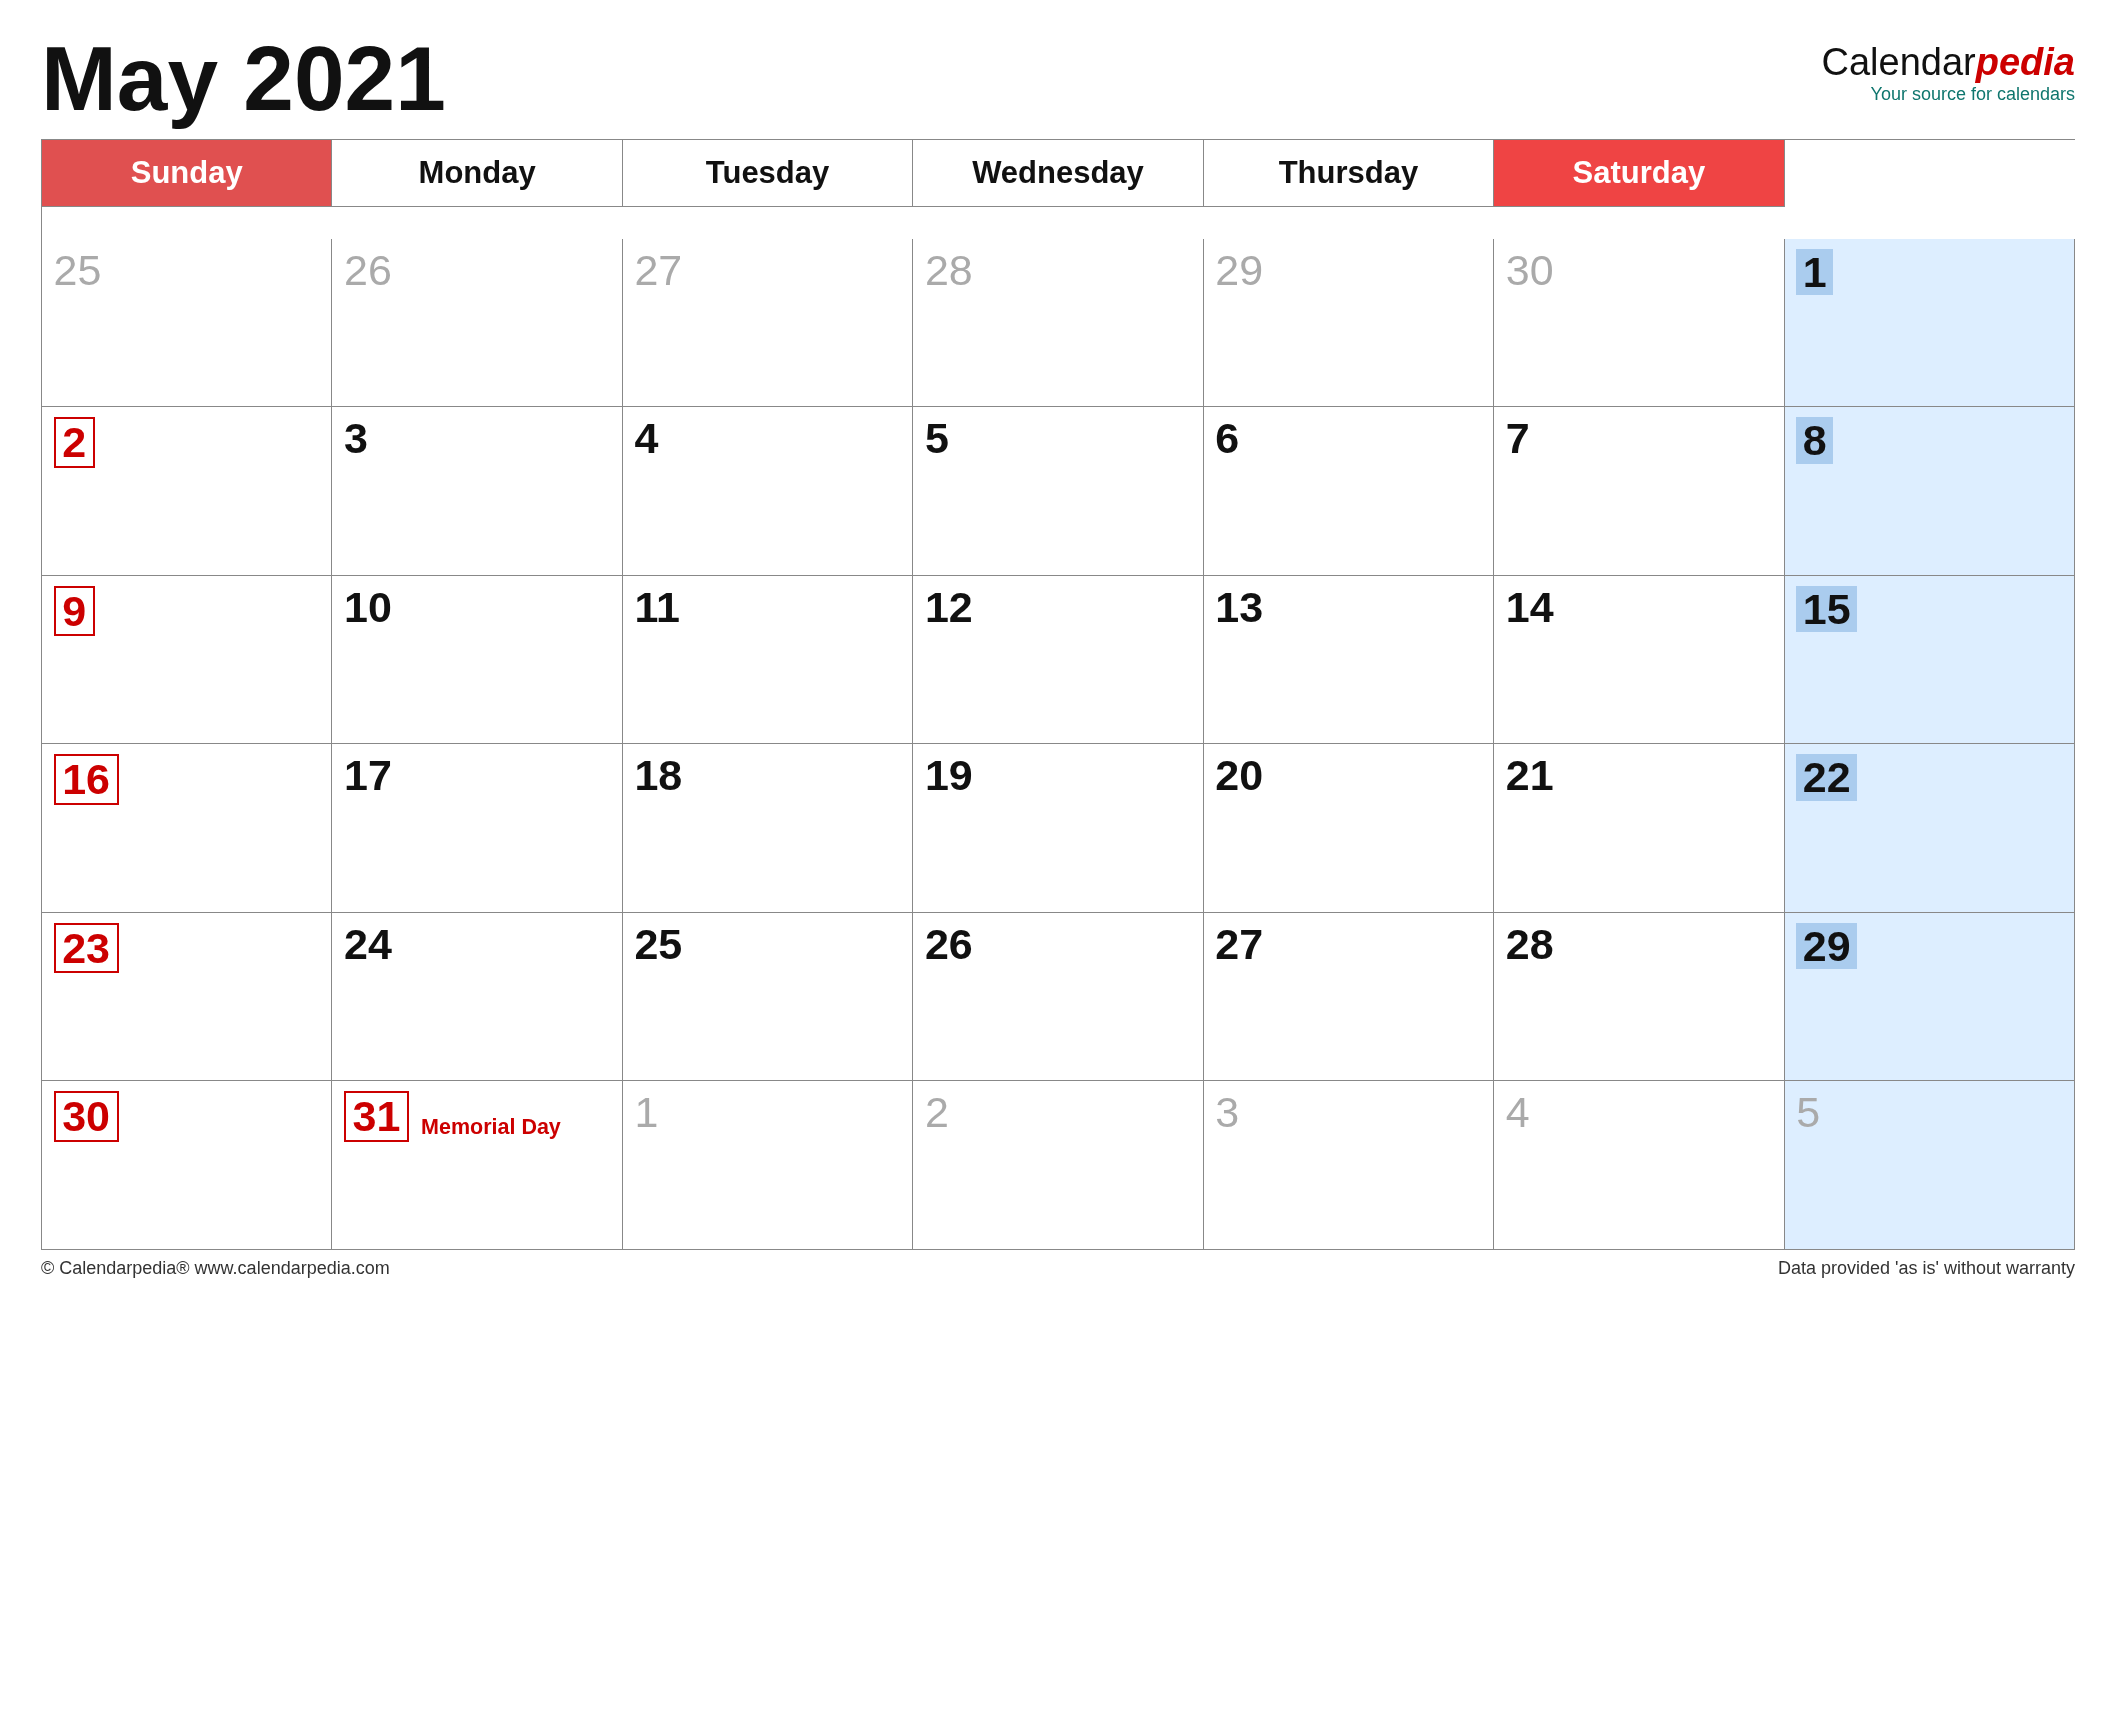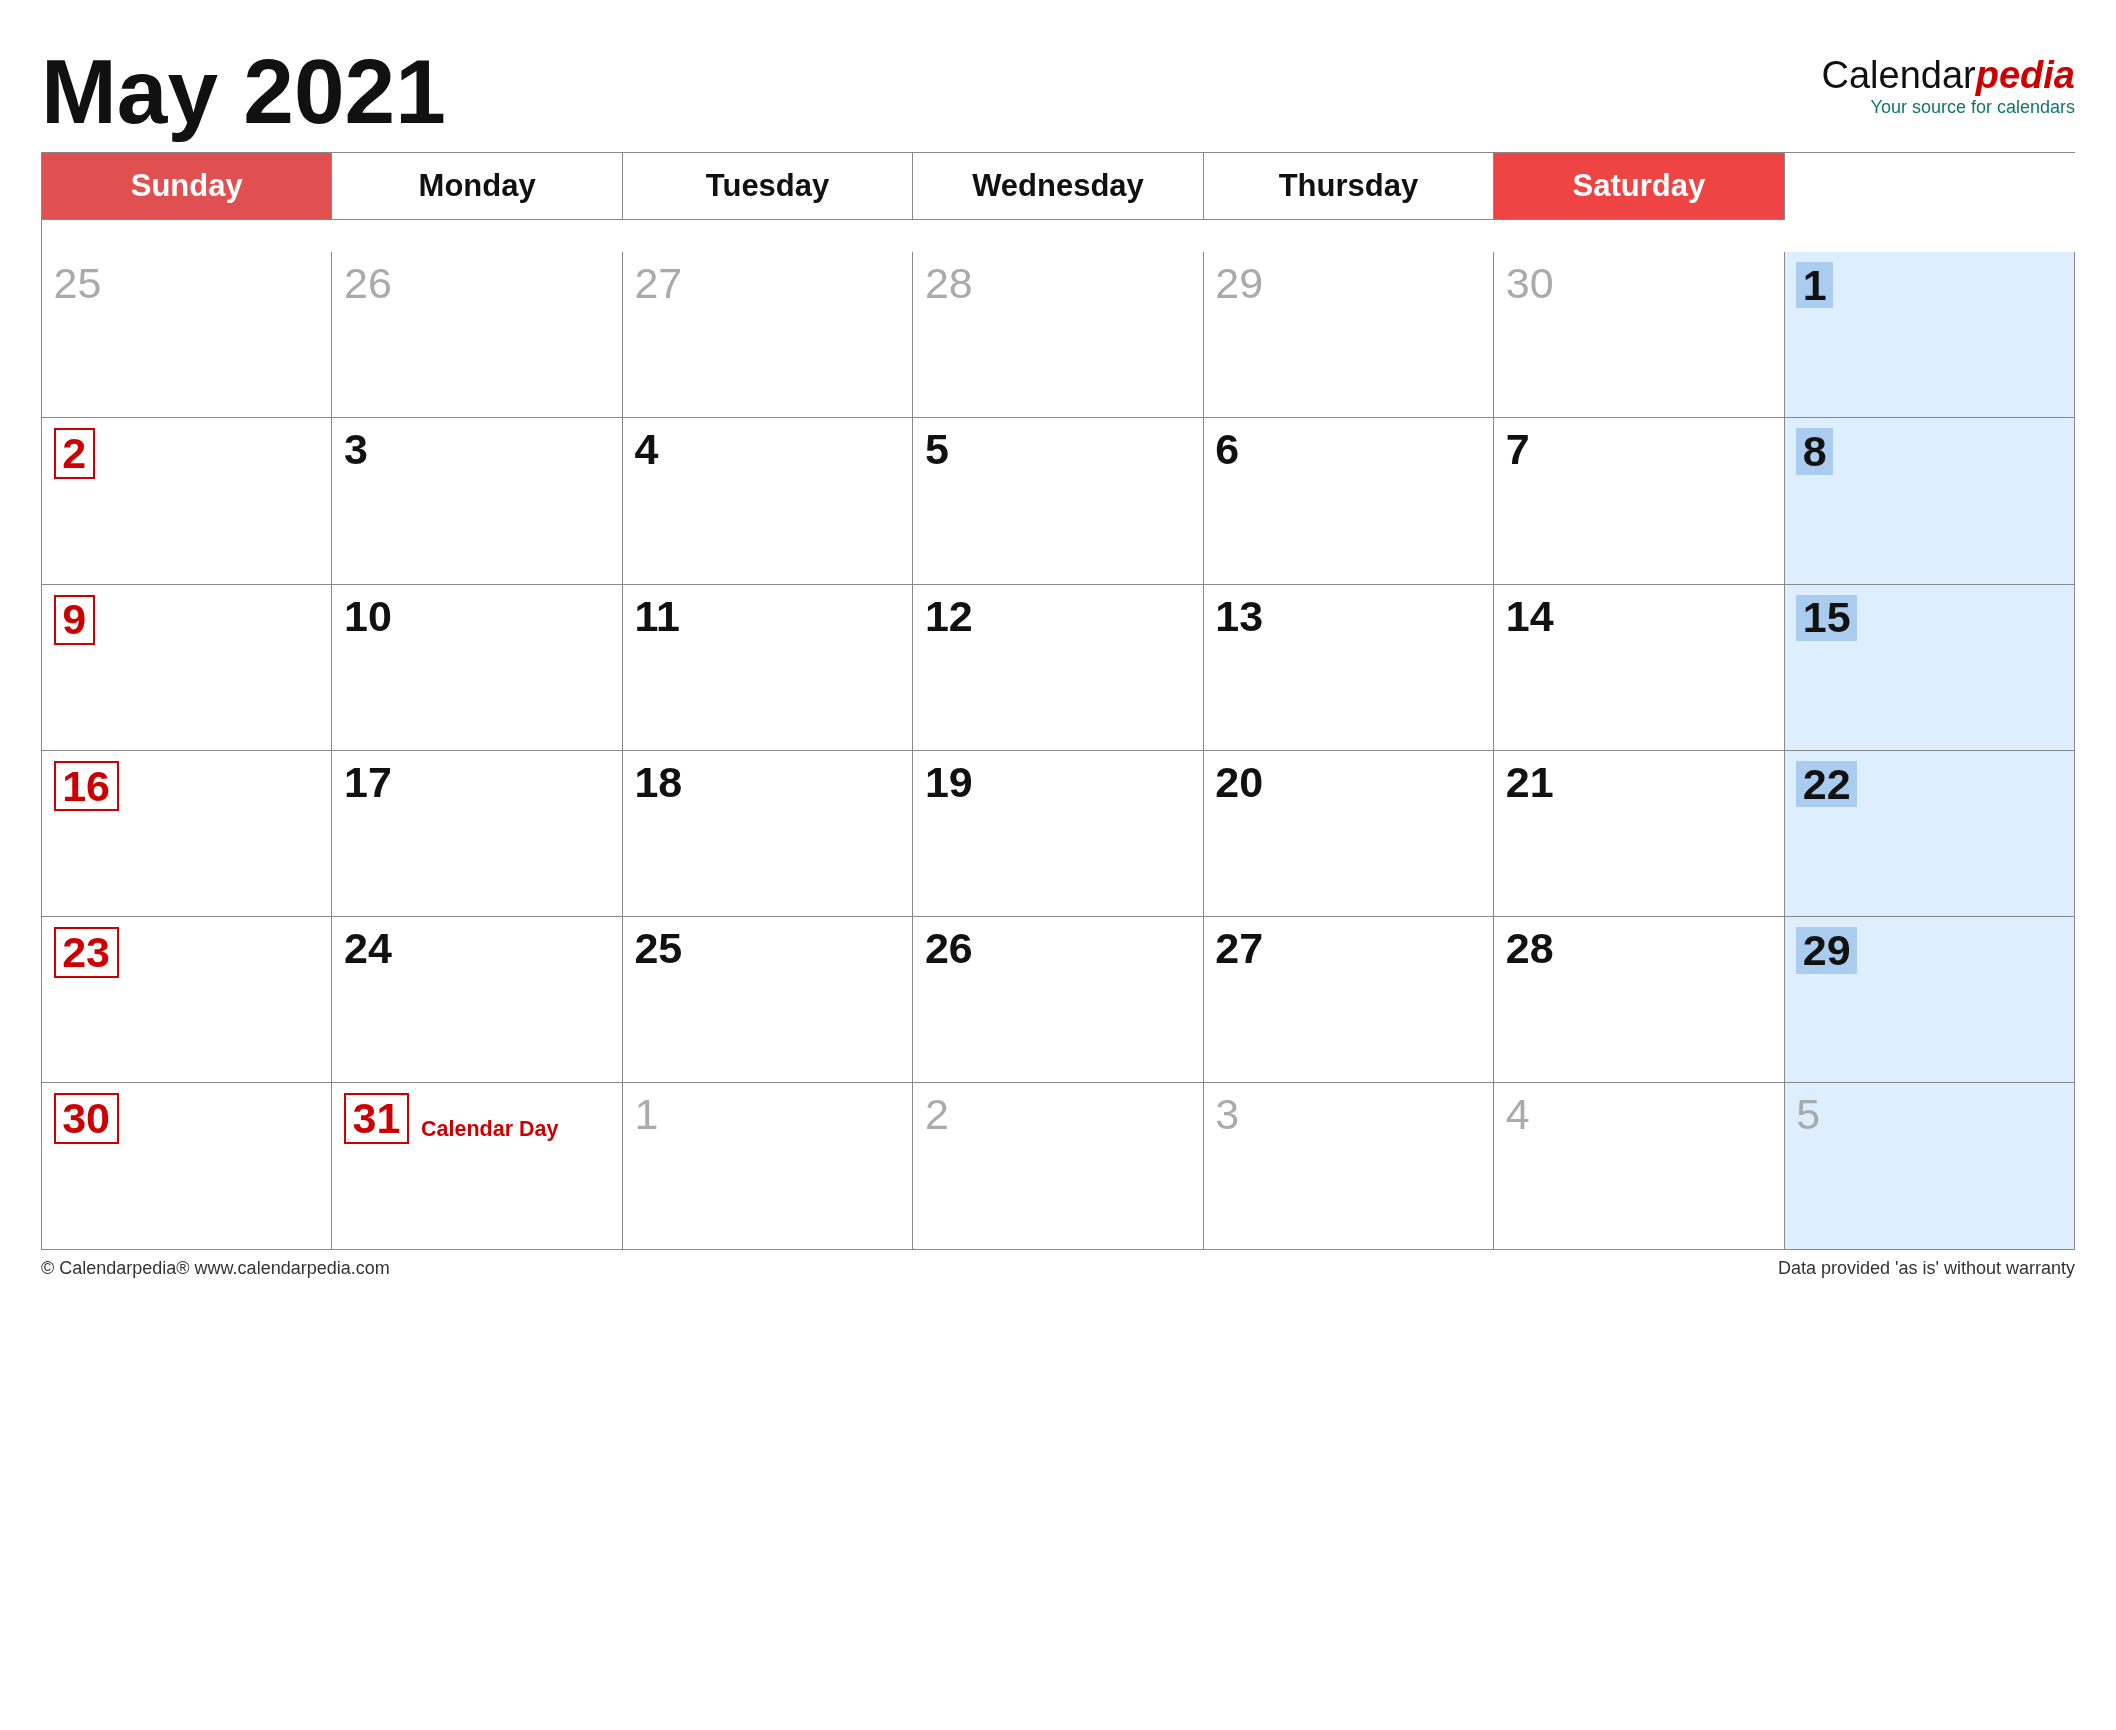--- a/index.html
+++ b/index.html
@@ -6,21 +6,21 @@
     body {
       font-family: Arial, sans-serif;
       background: #fff;
       width: 2116px;
       height: 1731px;
       overflow: hidden;
     }
     .page {
       width: 2116px;
       height: 1304px;
-      padding: 46px 41px 25px 41px;
+      padding: 33px 41px 25px 41px;
       display: flex;
       flex-direction: column;
     }
     .header {
       display: flex;
       justify-content: space-between;
       align-items: flex-start;
       margin-bottom: 15px;
     }
     .month-title {
@@ -209,21 +209,21 @@
         <div class="day-cell"><span class="day-number">26</span></div>
         <div class="day-cell"><span class="day-number">27</span></div>
         <div class="day-cell"><span class="day-number">28</span></div>
         <div class="day-cell saturday-cell"><span class="day-number saturday-num">29</span></div>
       </div>
 
       <div class="week-row">
         <div class="day-cell sunday-cell"><span class="day-number sunday-num">30</span></div>
         <div class="day-cell">
           <span class="day-number" style="color:#cc0000; border:2.5px solid #cc0000; padding:1.7px 6.6px;">31</span>
-          <span class="holiday-label">Calendar Day</span>
+          <span class="holiday-label">Memorial Day</span>
         </div>
         <div class="day-cell"><span class="day-number other-month">1</span></div>
         <div class="day-cell"><span class="day-number other-month">2</span></div>
         <div class="day-cell"><span class="day-number other-month">3</span></div>
         <div class="day-cell"><span class="day-number other-month">4</span></div>
         <div class="day-cell saturday-cell"><span class="day-number other-month">5</span></div>
       </div>
     </div>
   </div>
 

